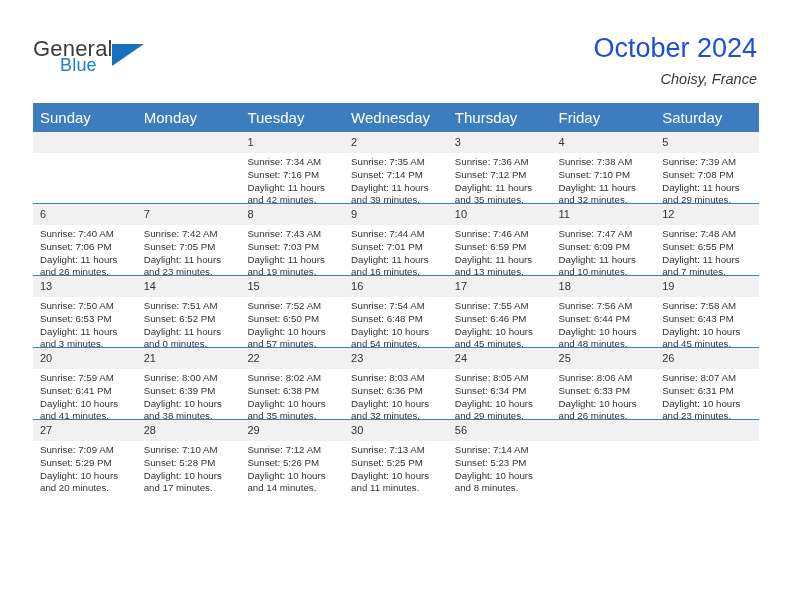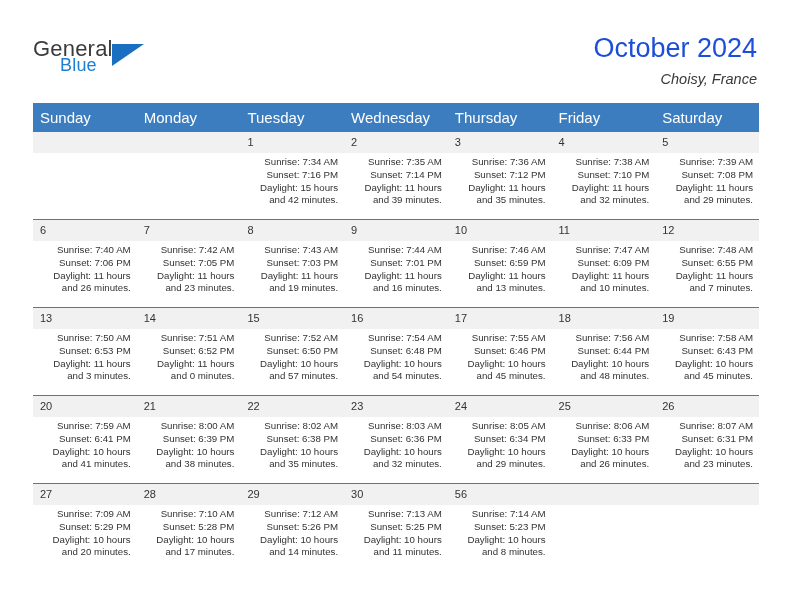--- a/index.html
+++ b/index.html
@@ -122,23 +122,22 @@
     color: #333333;
     padding: 4px 0 4px 7px;
     height: 13px;
     line-height: 13px;
   }
   .daynum.blank {
     color: transparent;
   }
   .cellbody {
     padding: 3px 6px 6px 7px;
-    height: 66px;
+    height: 50px;
     box-sizing: border-box;
-    text-align: right;
   }
   .cellbody p {
     margin: 0;
     font-size: 9.7px;
     line-height: 12.8px;
     color: #333333;
     white-space: nowrap;
   }
   .daylight {
     white-space: normal !important;
@@ -182,21 +181,21 @@
           </td>
           <td>
             <div class="daynum blank"></div>
             <div class="cellbody"></div>
           </td>
           <td>
             <div class="daynum">1</div>
             <div class="cellbody">
               <p>Sunrise: 7:34 AM</p>
               <p>Sunset: 7:16 PM</p>
-              <p class="daylight">Daylight: 15 hours and 42 minutes.</p>
+              <p class="daylight">Daylight: 11 hours and 42 minutes.</p>
             </div>
           </td>
           <td>
             <div class="daynum">2</div>
             <div class="cellbody">
               <p>Sunrise: 7:35 AM</p>
               <p>Sunset: 7:14 PM</p>
               <p class="daylight">Daylight: 11 hours and 39 minutes.</p>
             </div>
           </td>

